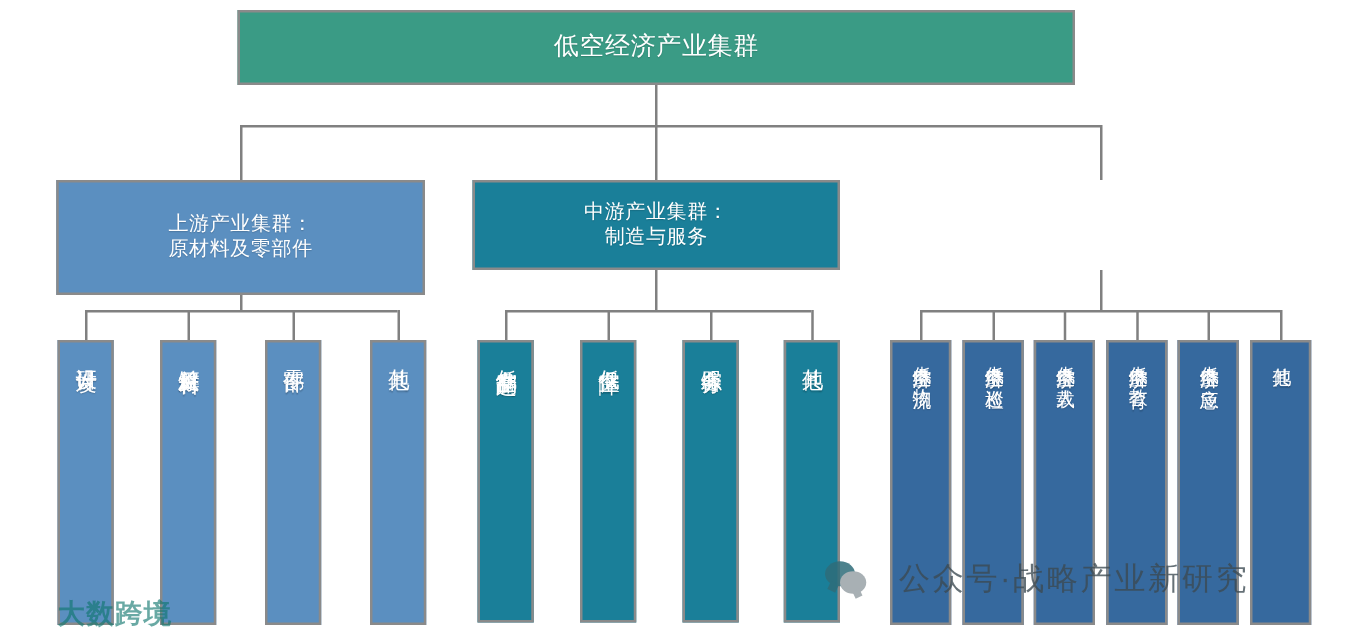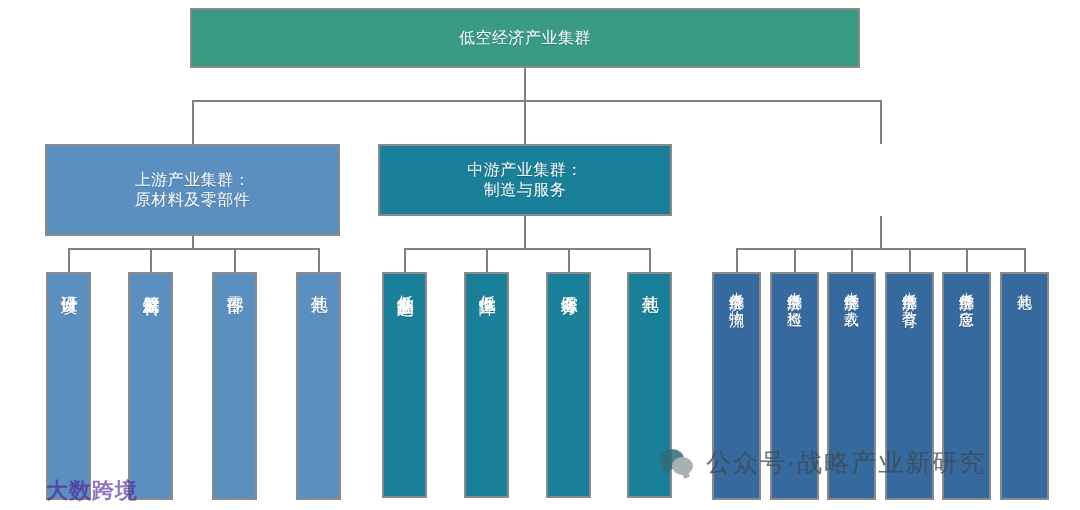--- a/index.html
+++ b/index.html
@@ -32,21 +32,21 @@
     display: flex;
     align-items: center;
     justify-content: center;
     text-align: center;
     line-height: 1.28;
     letter-spacing: 0.5px;
     text-shadow: 0 1px 1px rgba(0,0,0,0.18);
   }
   .node.root {
     background: #3a9b85;
-    font-size: 16px;
+    font-size: 20px;
   }
   .node.tier2 {
     font-size: 16px;
     white-space: pre-line;
   }
   .node.tier2.up   { background: #5b8fc0; }
   .node.tier2.mid  { background: #1a7f99; }
   .node.tier2.down { background: #36699e; }
 
   
@@ -101,32 +101,32 @@
   .wm-bl .logo .arc {
     position: absolute;
     left: 0px; top: 2px;
     width: 13px; height: 14px;
     border: 2.5px solid #ffffff;
     border-radius: 50% 0 0 50%;
     border-right-color: transparent;
     box-sizing: border-box;
   }
   .wm-bl .wtext {
-    color: #4c1d95;
+    color: #0f766e;
     font-size: 22px;
     font-weight: bold;
     letter-spacing: 1px;
   }
   .wm-center {
     position: absolute;
     left: 660px;
     top: 446px;
     display: flex;
     align-items: center;
-    gap: 12px;
+    gap: 25px;
     pointer-events: none;
   }
   .wm-center .wechat {
     width: 34px; height: 28px;
     position: relative;
     opacity: 0.85;
   }
   .wm-center .wechat .b1 {
     position: absolute;
     left: 0; top: 0;

